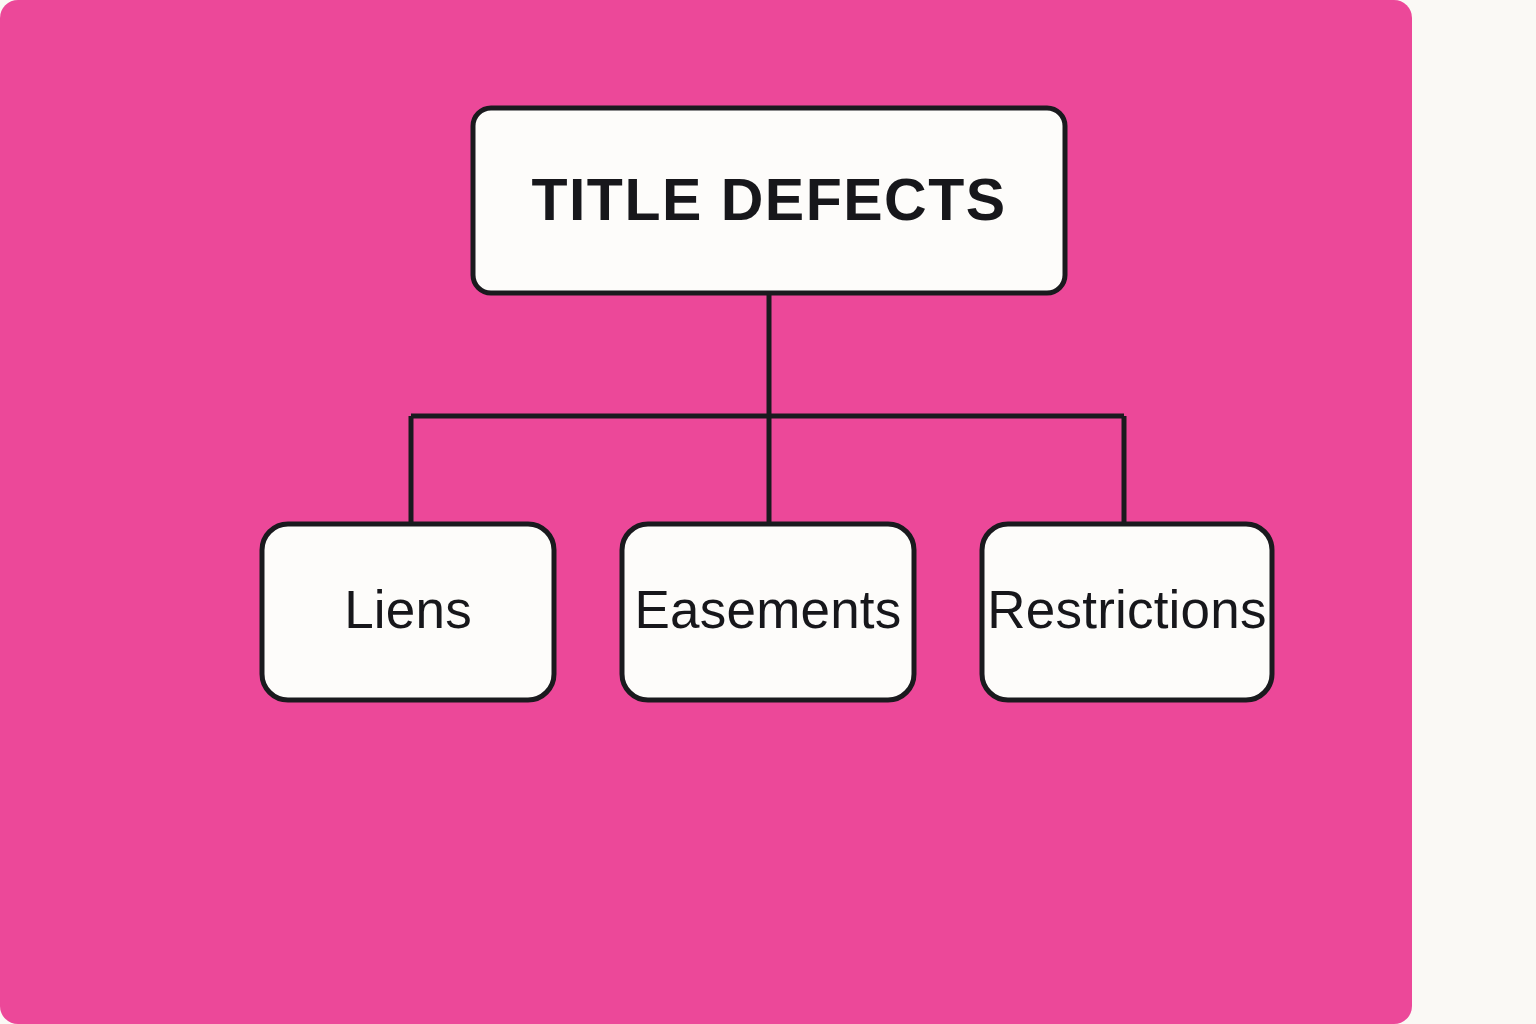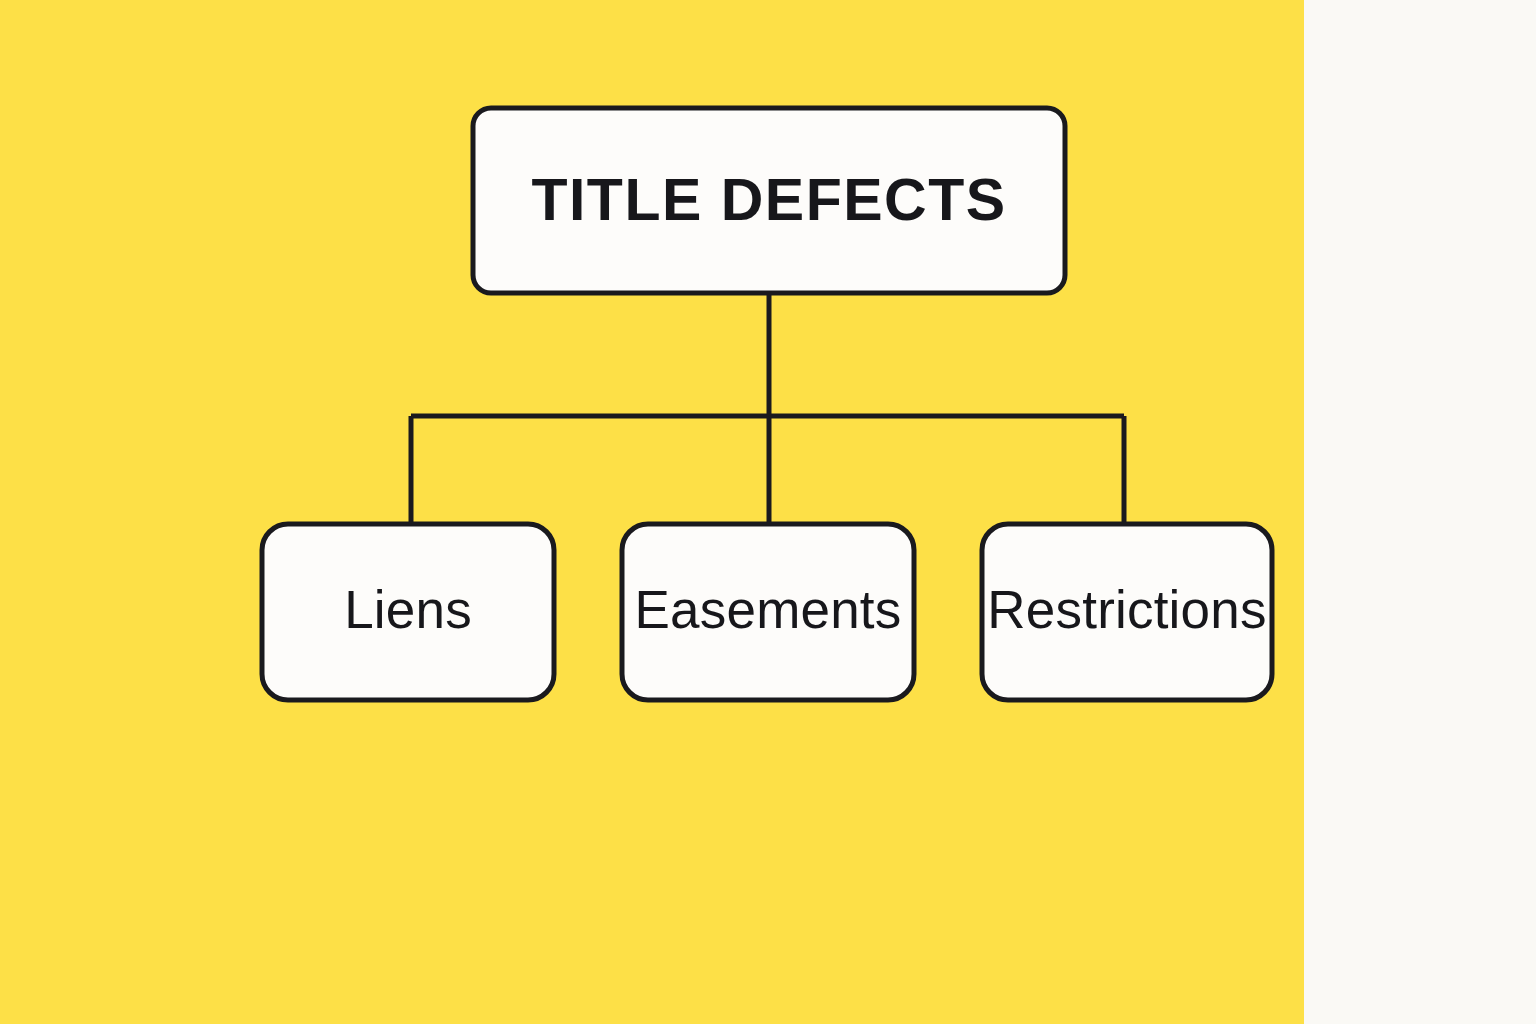--- a/index.html
+++ b/index.html
@@ -9,23 +9,24 @@
   }
   body {
     width: 1536px;
     height: 1024px;
     background: #faf9f5;
     font-family: "Liberation Sans", sans-serif;
     overflow: hidden;
   }
   #diagram-root {
     position: relative;
-    width: 1304px;
+    width: 1412px;
     height: 1024px;
-    background: #fde047;
+    background: #ec4899;
+    border-radius: 18px;
   }
   #diagram-svg {
     position: absolute;
     left: 0;
     top: 0;
     width: 1536px;
     height: 1024px;
     display: block;
   }
   .node-box {

